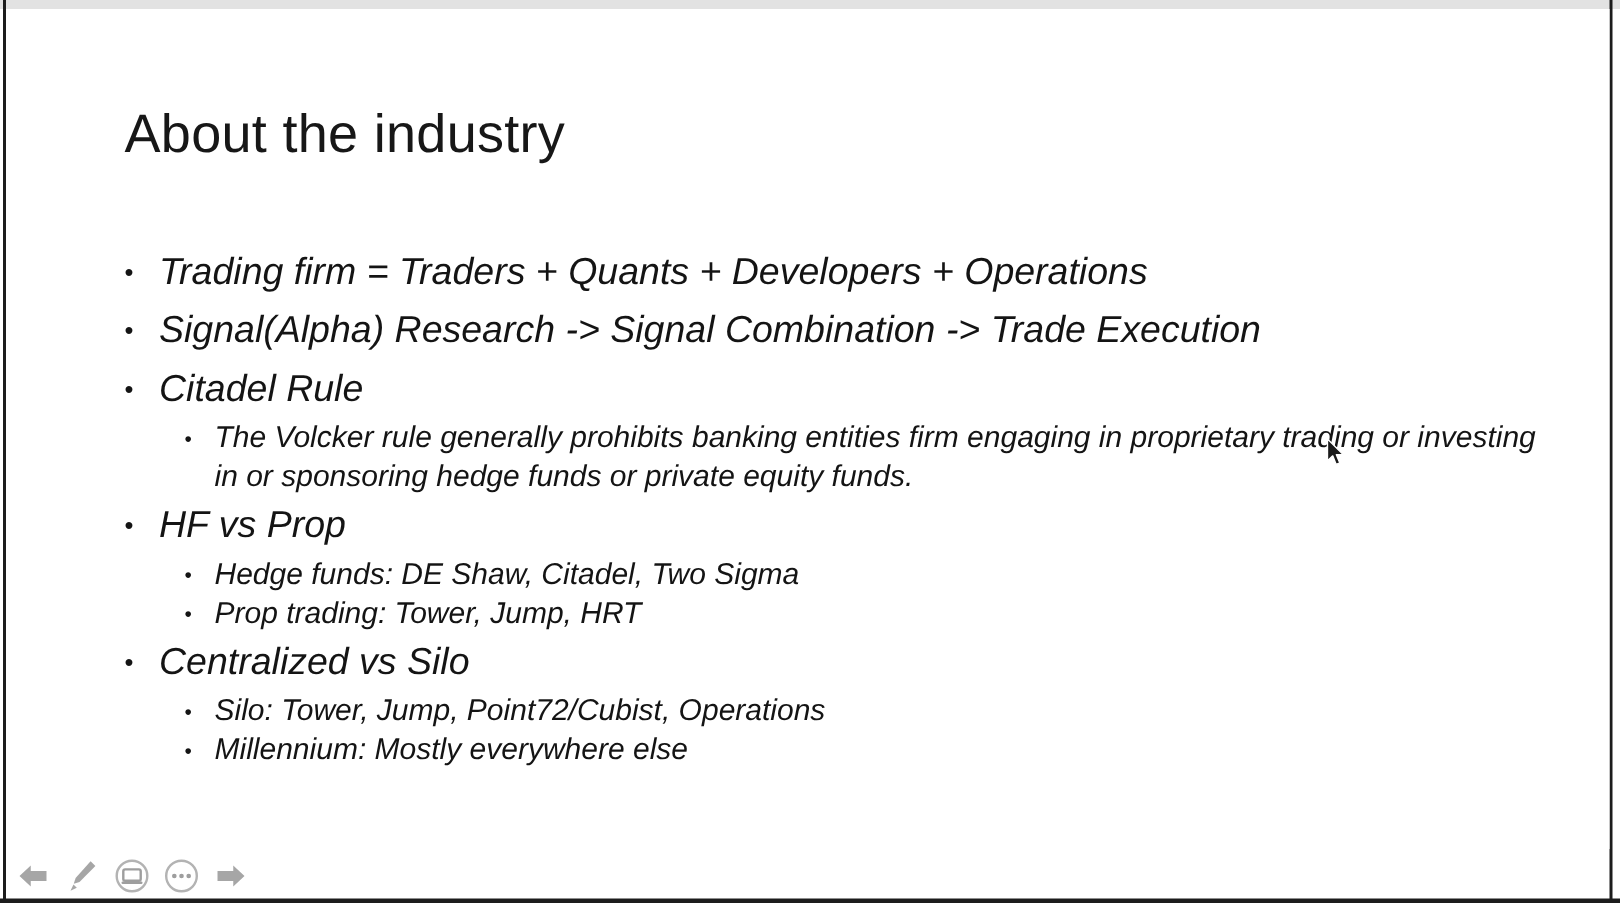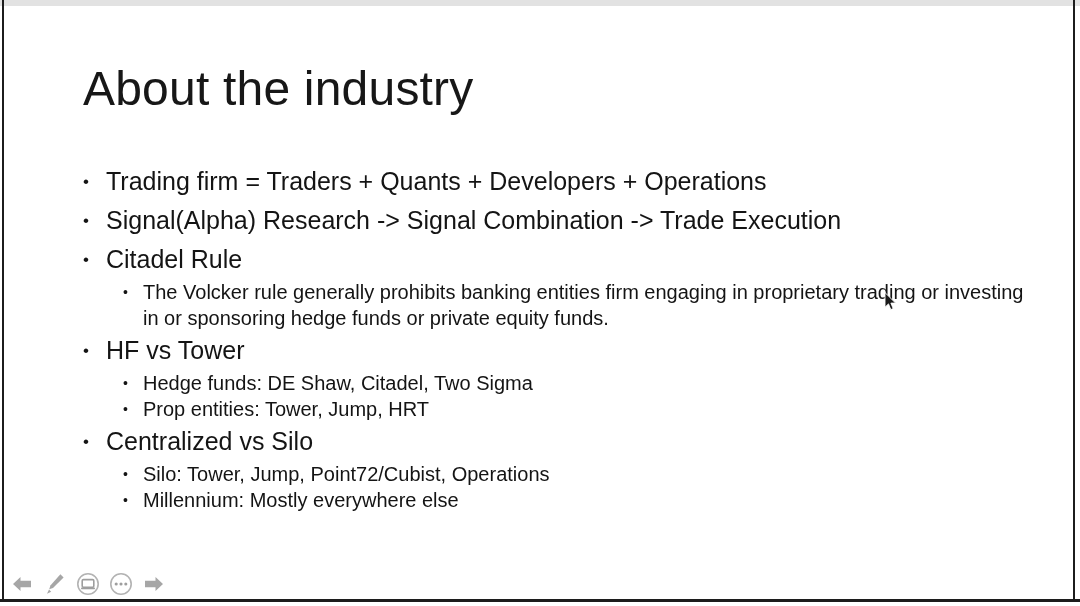--- a/index.html
+++ b/index.html
@@ -71,21 +71,21 @@
     top: 6px;
     width: 1069px;
     height: 560px;
     background: #ffffff;
   }
 
   .slide-title {
     position: absolute;
     left: 79px;
     top: 57px;
-    font-size: 48px;
+    font-size: 36px;
     font-weight: 400;
     line-height: 52px;
     color: #171717;
     letter-spacing: 0.2px;
     white-space: nowrap;
   }
 
   .body-block {
     position: absolute;
     left: 79px;
@@ -112,20 +112,21 @@
 
   li.item > .bullet {
     position: absolute;
     left: 0;
     top: 0;
     color: #141414;
     line-height: inherit;
   }
   li.item > .text {
     display: block;
+    font-style: italic;
   }
 
   
   ul.lvl1 > li.item {
     font-size: 25px;
     line-height: 39px;
     padding-left: 23px;
     font-weight: 400;
   }
   ul.lvl1 > li.item > .bullet { font-size: 17px; }
@@ -207,30 +208,30 @@
         </li>
         <ul class="lvl2 sub-wrap gap-after">
           <li class="item">
             <span class="bullet">•</span>
             <span class="text">The Volcker rule generally prohibits banking entities firm engaging in proprietary trading or investing in or sponsoring hedge funds or private equity funds.</span>
           </li>
         </ul>
 
         <li class="item">
           <span class="bullet">•</span>
-          <span class="text">HF vs Tower</span>
+          <span class="text">HF vs Prop</span>
         </li>
         <ul class="lvl2 sub-wrap gap-after">
           <li class="item">
             <span class="bullet">•</span>
             <span class="text">Hedge funds: DE Shaw, Citadel, Two Sigma</span>
           </li>
           <li class="item">
             <span class="bullet">•</span>
-            <span class="text">Prop entities: Tower, Jump, HRT</span>
+            <span class="text">Prop trading: Tower, Jump, HRT</span>
           </li>
         </ul>
 
         <li class="item">
           <span class="bullet">•</span>
           <span class="text">Centralized vs Silo</span>
         </li>
         <ul class="lvl2 sub-wrap">
           <li class="item">
             <span class="bullet">•</span>

